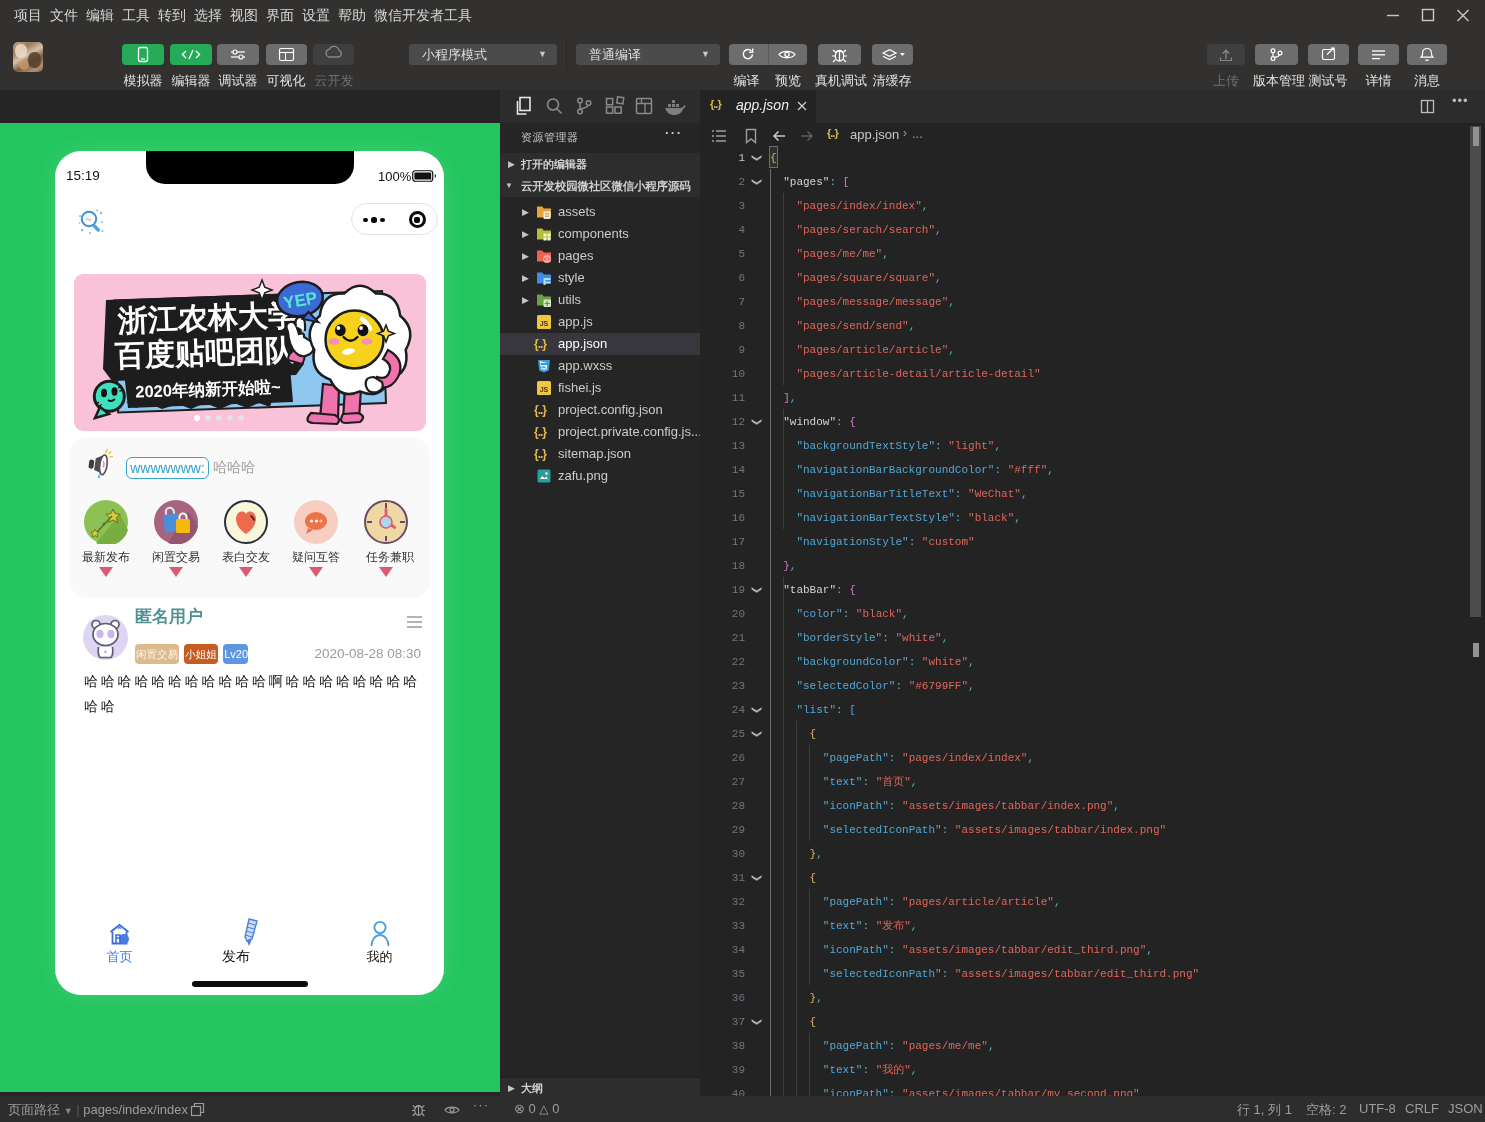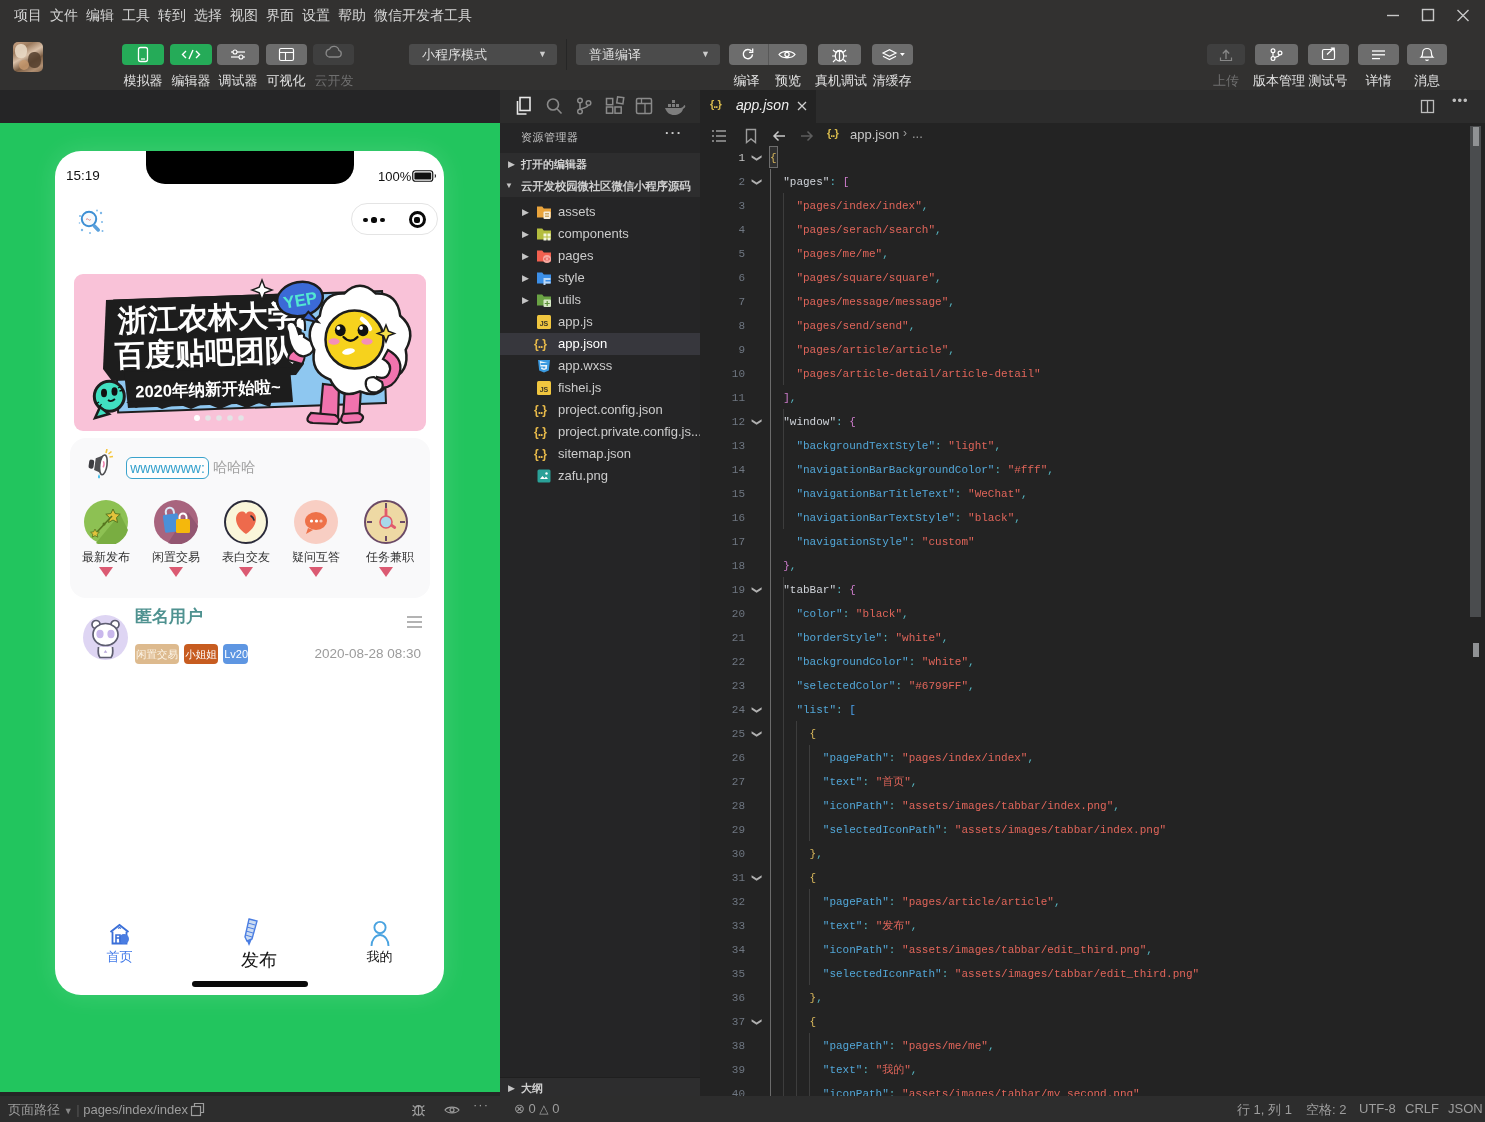--- a/index.html
+++ b/index.html
@@ -429,35 +429,36 @@
       <path d="M22.5 35 l1.8 2.8 h-3.6 z" fill="#b9a8dc"></path>
     </svg>
     <span class="abs" style="left:80px;top:454px;font-size:17px;font-weight:bold;color:#4f9290">匿名用户</span>
     <div class="abs" style="left:80px;top:492.5px;width:44px;height:20px;background:#ddba8e;border-radius:4px;font-size:10.5px;line-height:20px;color:#fdf6ea;text-align:center">闲置交易</div>
     <div class="abs" style="left:129px;top:492.5px;width:34px;height:20px;background:#c75c20;border-radius:4px;font-size:10.5px;line-height:20px;color:#fff;text-align:center">小姐姐</div>
     <div class="abs" style="left:167.5px;top:492.5px;width:25.5px;height:20px;background:#5e96e2;border-radius:4px;font-size:11px;line-height:20px;color:#fff;text-align:right">Lv20</div>
     <svg class="abs" style="left:352px;top:464px" width="15" height="14" viewBox="0 0 15 14">
           <path d="M0 2 h15 M0 7 h15 M0 12 h15" stroke="#9a9a9a" stroke-width="1.6"></path>
         </svg>
     <span class="abs" style="left:0;top:495px;width:366px;text-align:right;font-size:13.5px;color:#9b9b9b">2020-08-28 08:30</span>
+    <div class="abs" style="left:29px;top:518px;width:342px;font-size:14px;color:#1a1a1a;line-height:24.5px;letter-spacing:2.8px">哈哈哈哈哈哈哈哈哈哈哈啊哈哈哈哈哈哈哈哈哈哈</div>
 
     <svg class="abs" style="left:52px;top:771px" width="25" height="25" viewBox="0 0 25 25">
       <path d="M3.5 10 L12.5 3 L21.5 10" fill="none" stroke="#3a6fd8" stroke-width="1.8"></path>
       <path d="M5.5 9.5 V21.5 H19.5 V9.5" fill="none" stroke="#3a6fd8" stroke-width="1.8"></path>
       <circle cx="17" cy="17" r="5" fill="#4a7de2"></circle>
       <path d="M9 21 V13 h4 v3 h-3.5 M13 13 v8" fill="none" stroke="#3a6fd8" stroke-width="1.6"></path>
       <path d="M11 6.5 l1.5-1 l1.5 1" fill="none" stroke="#3a6fd8" stroke-width="1.2"></path>
     </svg>
     <div class="abs" style="left:37px;top:797px;width:55px;text-align:center;font-size:13px;color:#4179e8">首页</div>
     <svg class="abs" style="left:186px;top:766px" width="20" height="30" viewBox="0 0 20 30">
       <path d="M8 2 L16 4 L11 22 L6 24 L4 20 z" fill="#ccdcf2" stroke="#4a7de2" stroke-width="1.4"></path>
       <path d="M7 6 l7 2 M6 10 l7 2 M5 14 l7 2 M4.5 18 l6.5 2" stroke="#4a7de2" stroke-width="1"></path>
       <path d="M6 24 L8 29 L11 22 z" fill="#4a7de2"></path>
     </svg>
-    <div class="abs" style="left:167px;top:797px;width:55px;text-align:right;font-size:18px;color:#111">发布</div>
+    <div class="abs" style="left:167px;top:797px;width:55px;text-align:left;font-size:14px;color:#111">发布</div>
     <svg class="abs" style="left:315px;top:769px" width="20" height="27" viewBox="0 0 20 27">
       <circle cx="10" cy="7.5" r="5.6" fill="none" stroke="#4aa3e0" stroke-width="1.9"></circle>
       <path d="M1.5 26 a8.5 11 0 0 1 17 0" fill="none" stroke="#4aa3e0" stroke-width="1.9"></path>
     </svg>
     <div class="abs" style="left:297px;top:797px;width:55px;text-align:center;font-size:13px;color:#111">我的</div>
     <div class="abs" style="left:137px;top:830px;width:116px;height:5.5px;background:#0a0a0a;border-radius:3px"></div>
   </div>
     </div>
   <div id="explorer">
     <div class="abs" style="left:21px;top:7px;font-size:11px;color:#c5c5c5;letter-spacing:.5px">资源管理器</div>

